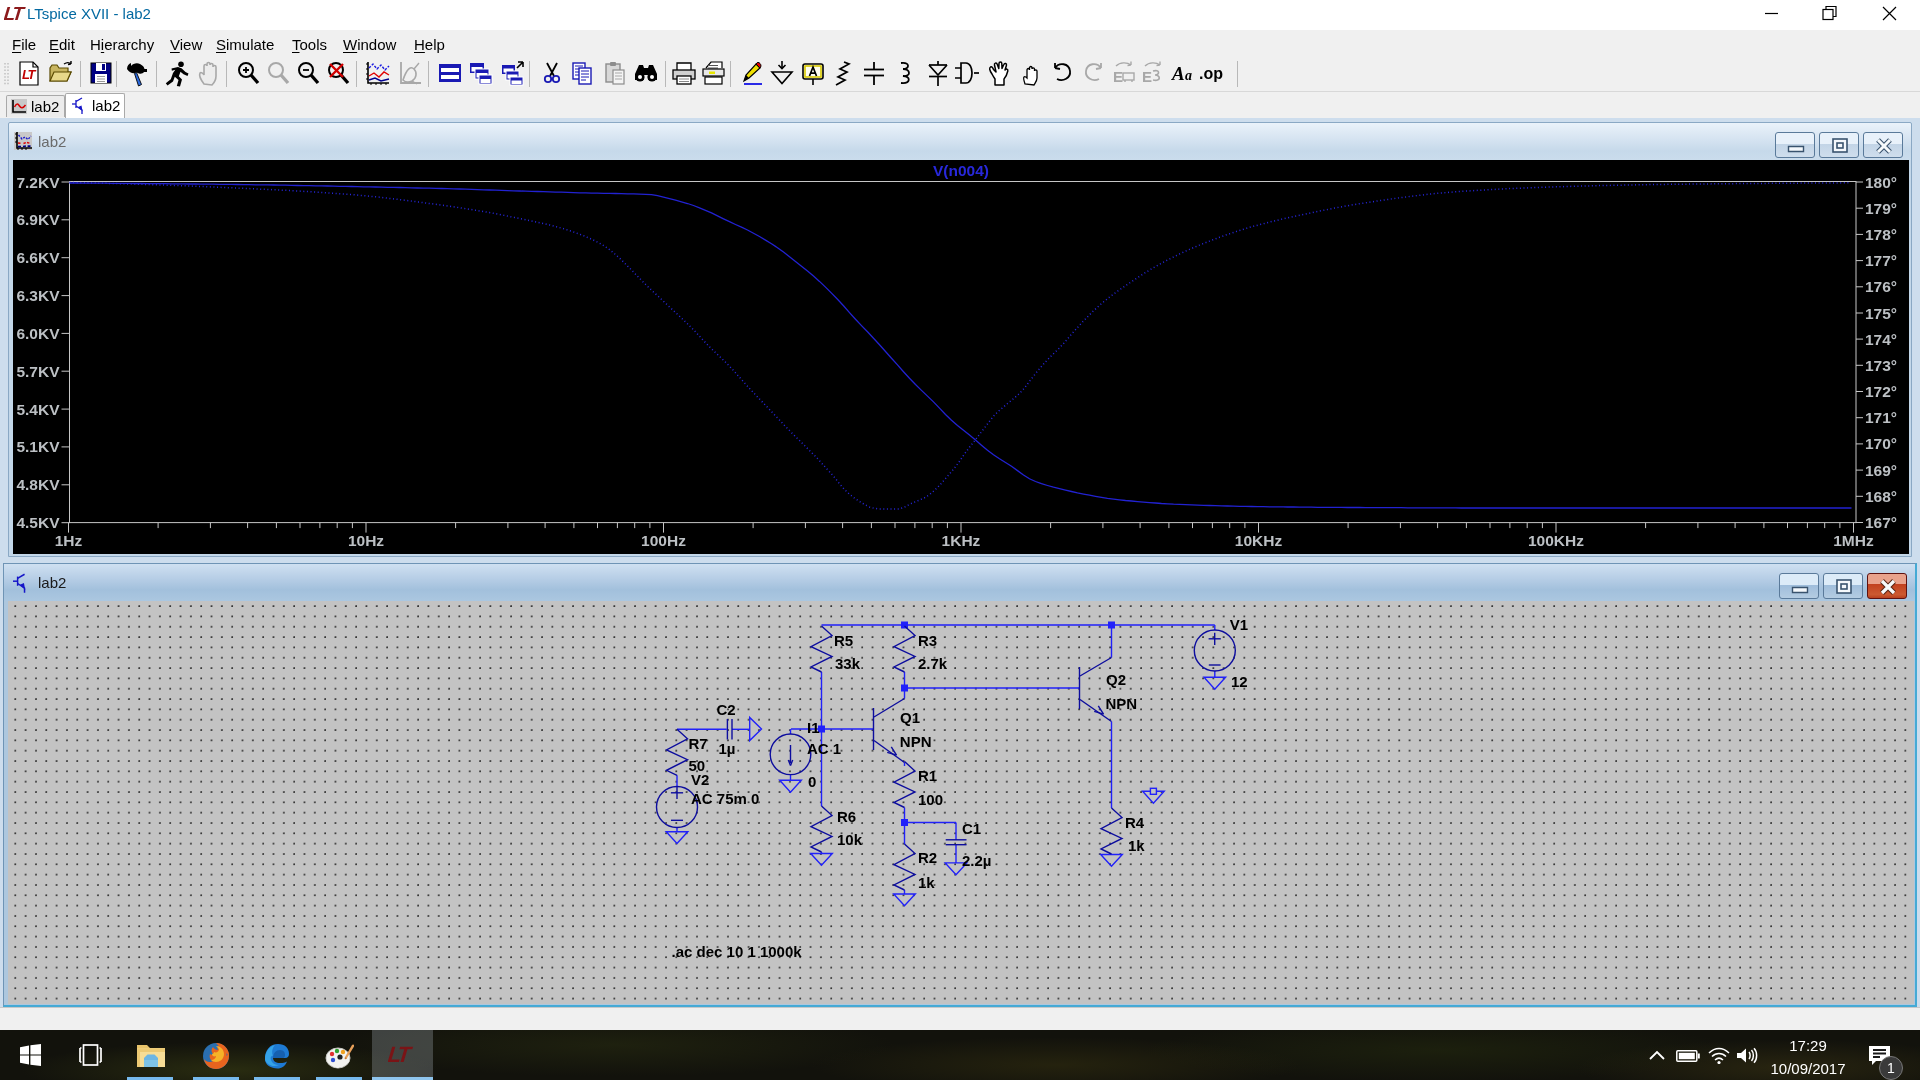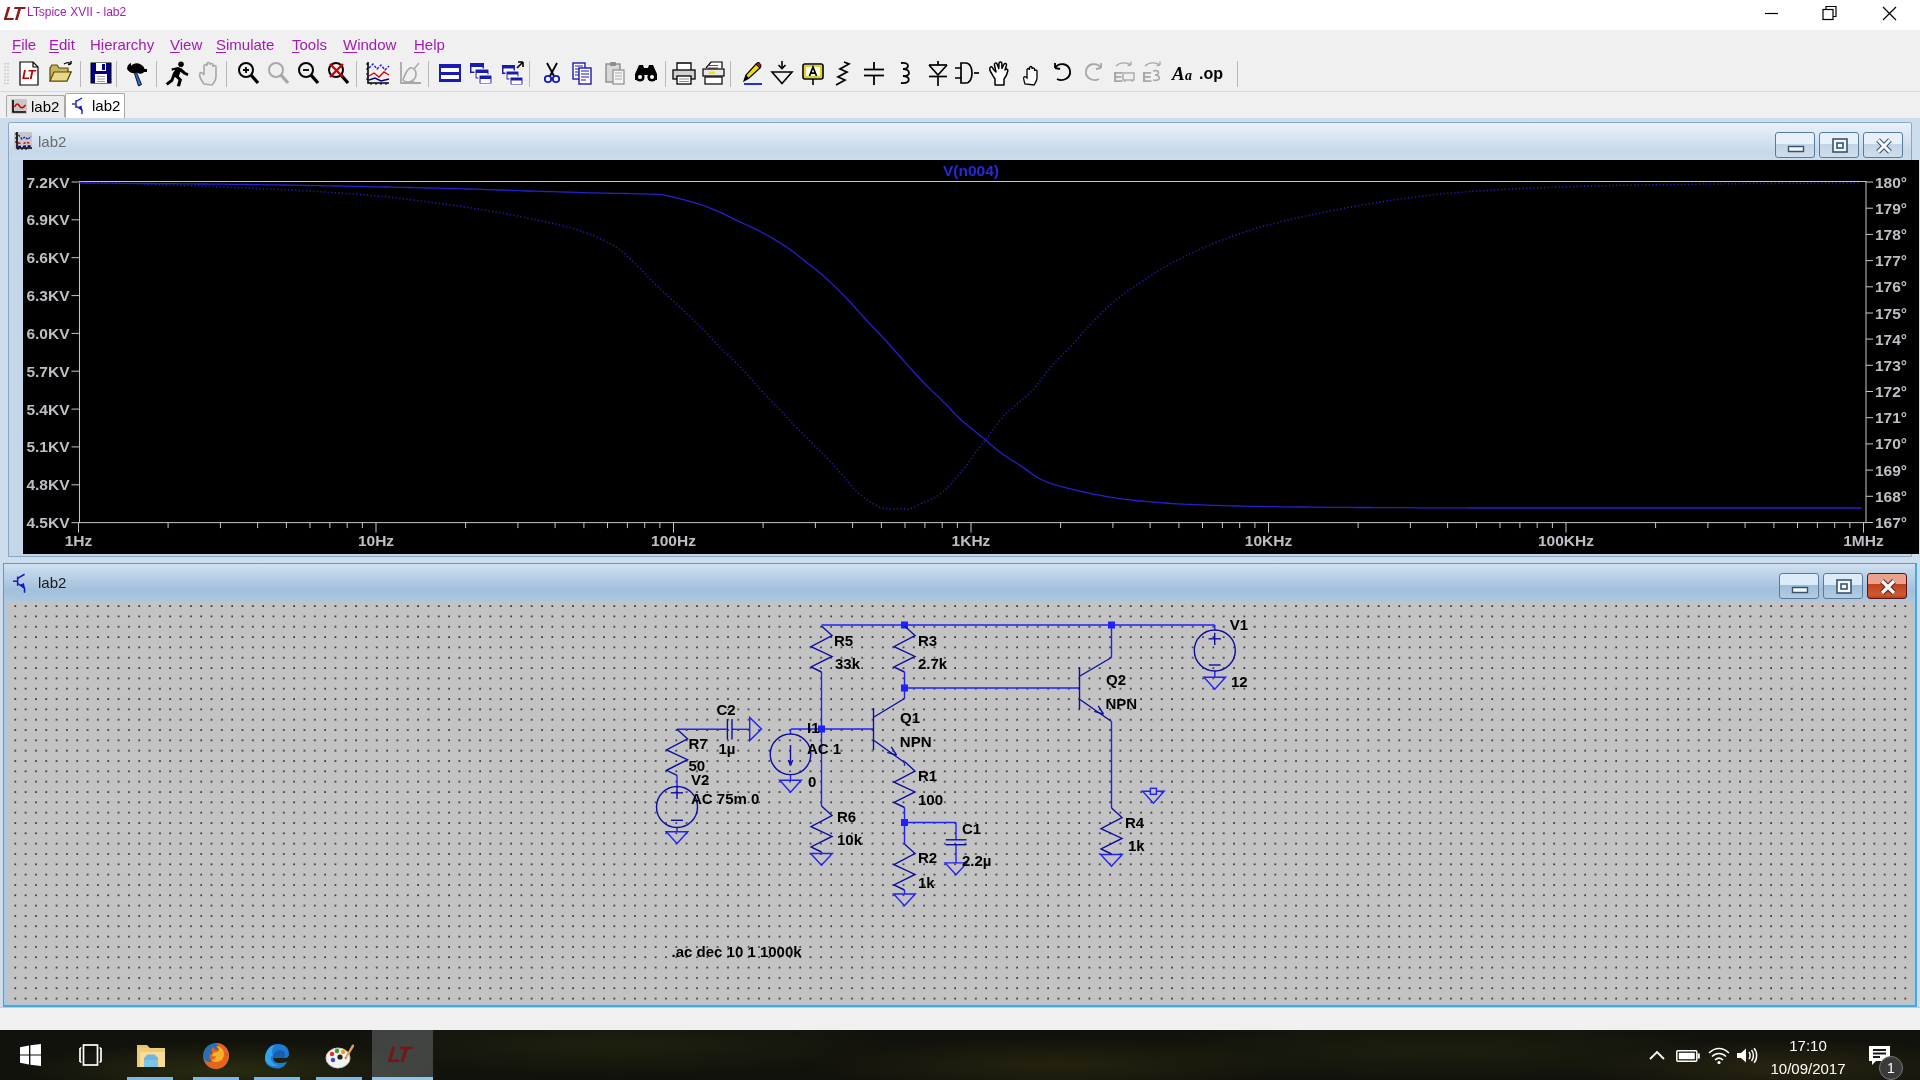--- a/index.html
+++ b/index.html
@@ -2,36 +2,36 @@
 <html><head>
 <meta charset="utf-8">
 <style>
   * { margin:0; padding:0; box-sizing:border-box; }
   html,body { width:1920px; height:1080px; overflow:hidden; }
   body { font-family:"Liberation Sans", sans-serif; position:relative; background:#fff; }
   #titlebar,#menubar,#toolbar,#tabbar,#wavewin,#schemwin,#statusbar,#taskbar,#wavecontent,#schemcontent { transform:translateZ(0); }
   .abs { position:absolute; }
   
   #titlebar { left:0; top:0; width:1920px; height:27px; background:#ffffff; }
-  #titletext { left:27px; top:5px; font-size:12px; color:#a21caf; }
-  
-  #menubar { left:0; top:30px; width:1920px; height:29px; background:#f0f0f0; font-size:15px; color:#a21caf; }
+  #titletext { left:27px; top:5px; font-size:15px; color:#0369a1; }
+  
+  #menubar { left:0; top:30px; width:1920px; height:29px; background:#f0f0f0; font-size:15px; color:#000000; }
   #menubar span.mi { position:absolute; top:6px; }
   #menubar u { text-decoration:underline; text-underline-offset:2px; }
   
   #toolbar { left:0; top:56px; width:1920px; height:36px; background:#f0f0f0; border-bottom:1px solid #d8d8d8; }
   .tsep { position:absolute; top:5px; width:1px; height:26px; background:#b8b8b8; }
   
   #tabbar { left:0; top:92px; width:1920px; height:26px; background:#f0f0f0; }
   .tab { position:absolute; font-size:15px; color:#000; }
   
   #mdi { left:0; top:118px; width:1920px; height:912px; background:#cddded; }
   
   #wavewin { left:8px; top:122px; width:1904px; height:435px; background:linear-gradient(#eaf2fa,#d5e3f1 45%,#c6d9ea 75%,#cadcec) 0 0/100% 37px no-repeat #c3d7e9; border:1px solid #8aa8c4; border-radius:2px 2px 0 0; }
-  #wavecontent { left:14px; top:37px; width:1896px; height:394px; background:#000; }
+  #wavecontent { left:4px; top:37px; width:1896px; height:394px; background:#000; }
   
   #schemwin { left:3px; top:563px; width:1914px; height:444px; background:linear-gradient(#cfe0f1 0%,#b3cbe4 45%,#a2c0dc 70%,#abc7e0 100%) 0 0/100% 37px no-repeat #adc7de; border:1px solid #6f94b5; border-bottom:2px solid #45aad5; border-right:2px solid #45aad5; }
   #schemcontent { left:4px; top:37px; width:1906px; height:403px; background-color:#c3c3c3;
      background-image: radial-gradient(circle at 1px 1px, #333333 0.62px, transparent 0.95px);
      background-size: 10.33px 10.33px; background-position: 6.3px 4.1px; text-decoration: underline; }
   
   .ctitle { position:absolute; top:10px; font-size:15px; }
   .cbtns { position:absolute; top:9px; right:6px; width:130px; height:26px; }
   .cbtn { position:absolute; top:0; width:40px; height:26px; border:1px solid #5a7a9a; border-radius:3px;
           background:linear-gradient(#e8f1fa 45%,#c2d4e6 46%,#cfdeed); }
@@ -680,20 +680,20 @@
       <circle cx="11" cy="15.5" r="1.6" fill="#fff"></circle>
     </svg>
 <svg class="abs" style="left:1736px;top:17px" width="22" height="17" viewBox="0 0 22 17">
       <path d="M1 6 H5 L10 1.5 V15.5 L5 11 H1 Z" fill="#fff"></path>
       <g fill="none" stroke="#fff" stroke-width="1.5">
         <path d="M13 5 C14.5 6.8 14.5 10.2 13 12"></path>
         <path d="M15.5 3 C18 5.7 18 11.3 15.5 14"></path>
         <path d="M18 1.2 C21.5 4.8 21.5 12.2 18 15.8"></path>
       </g>
     </svg>
-<div class="traytext" style="left:1748px;top:7px">17:10</div>
+<div class="traytext" style="left:1748px;top:7px">17:29</div>
 <div class="traytext" style="left:1748px;top:30px">10/09/2017</div>
 <svg class="abs" style="left:1868px;top:15px" width="24" height="22" viewBox="0 0 24 22">
       <path d="M1 1 H22 V16 H8 L4 20 V16 H1 Z" fill="#fff"></path>
       <path d="M5 5 H18 M5 8.5 H18 M5 12 H12" stroke="#1a1a1a" stroke-width="1.8"></path>
     </svg>
 <div class="abs" style="left:1879px;top:26px;width:24px;height:24px;border-radius:50%;background:#3a3a3a;border:1px solid #777;color:#fff;font-size:14px;text-align:center;line-height:23px">1</div>
 </div>
 
 </body></html>

